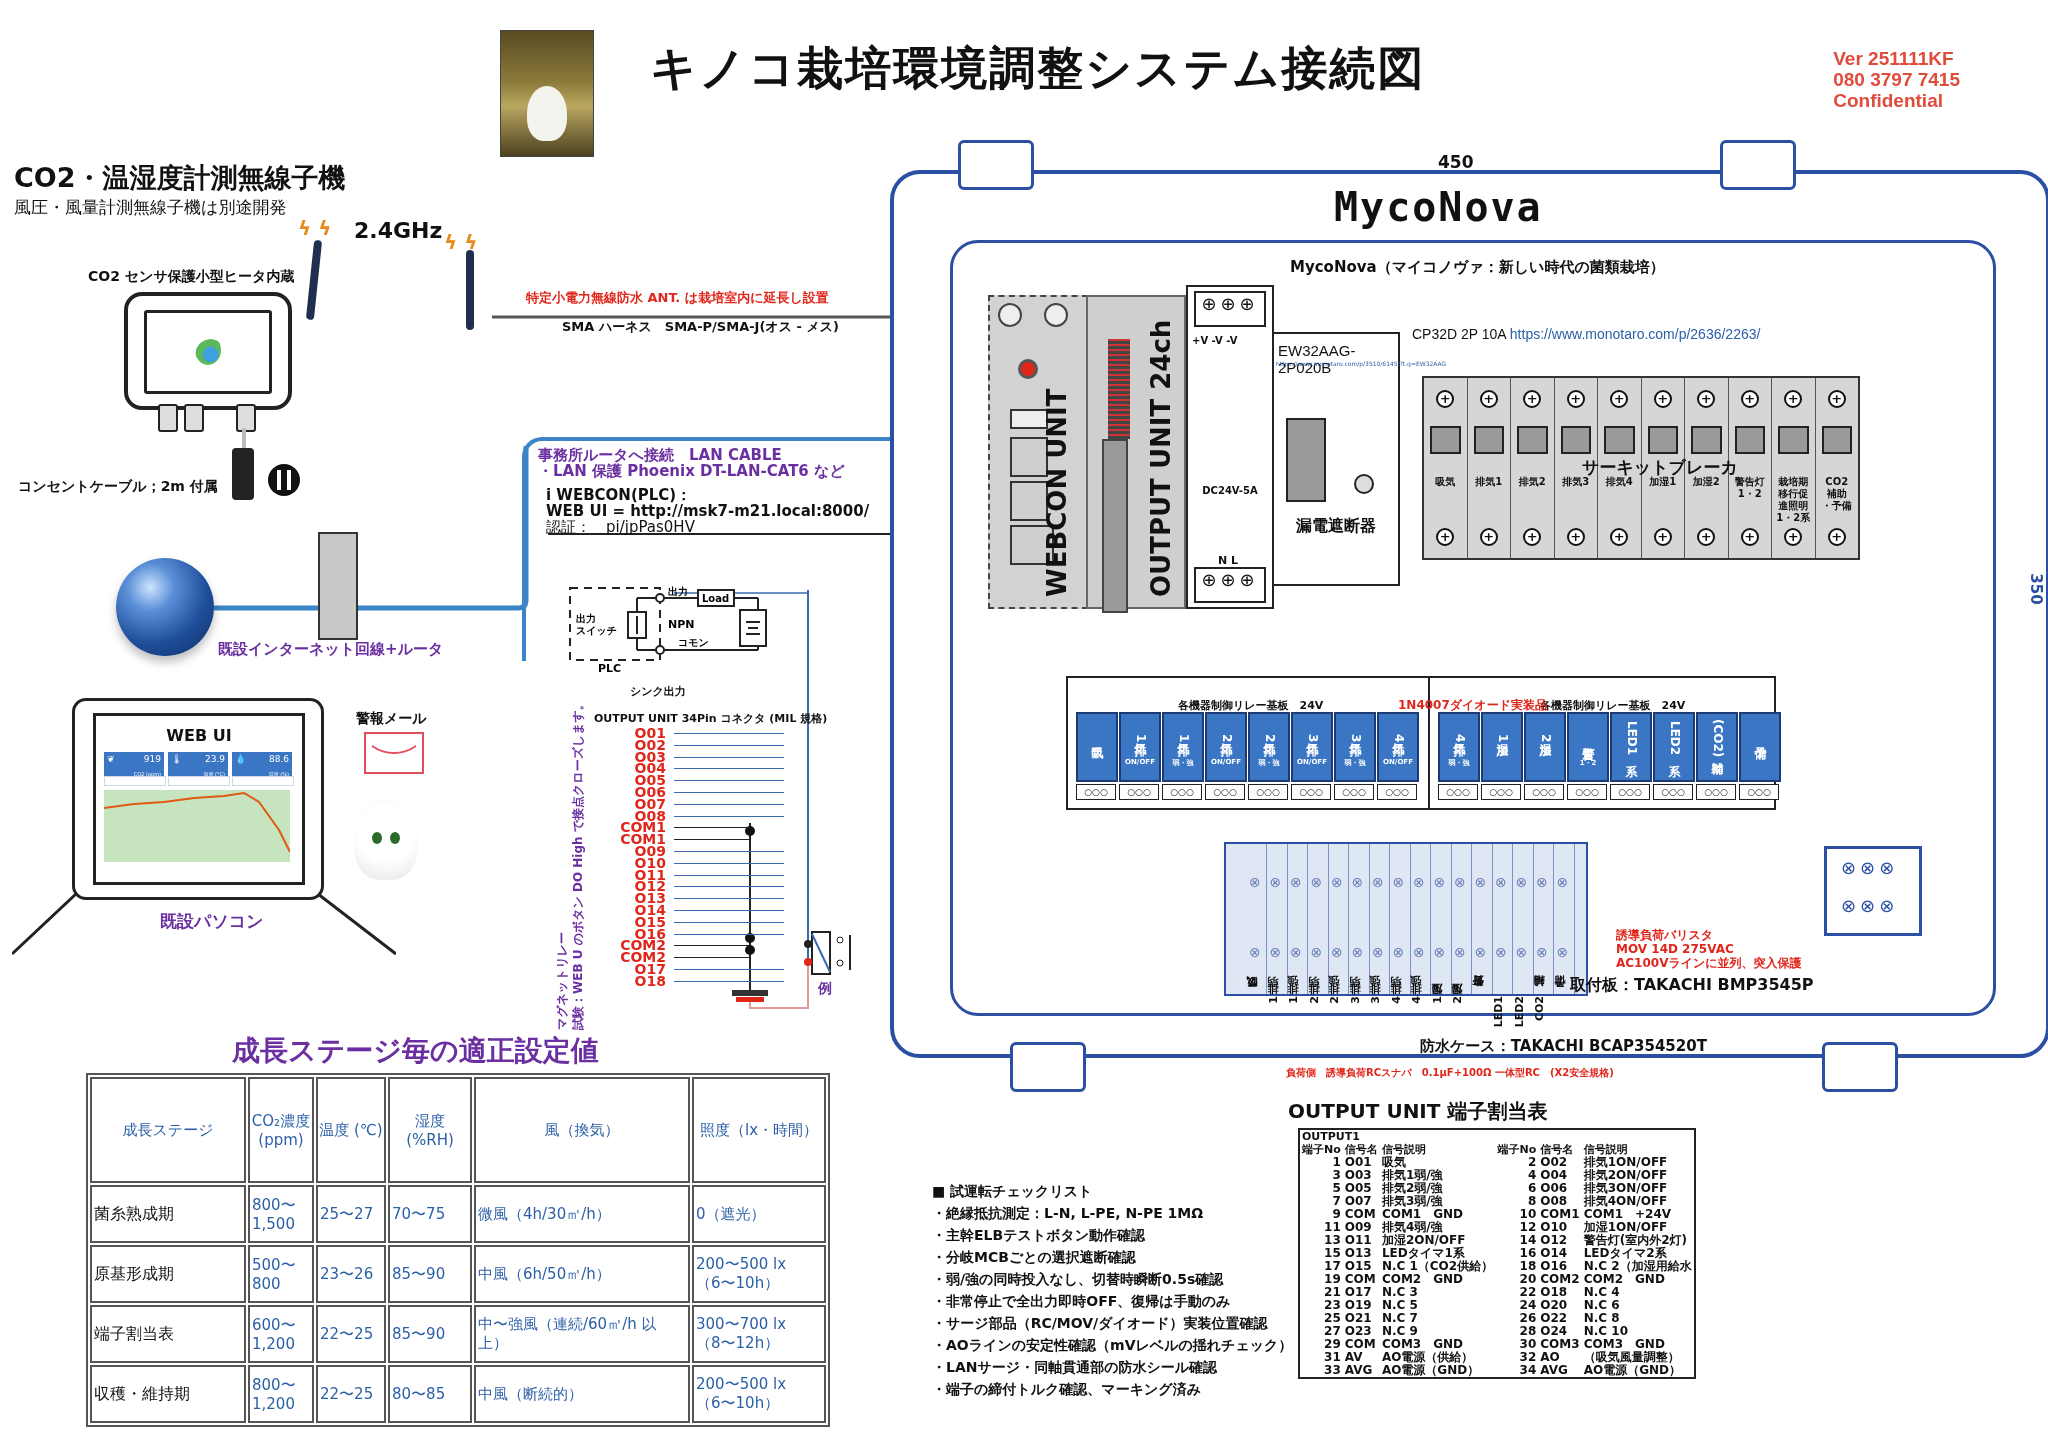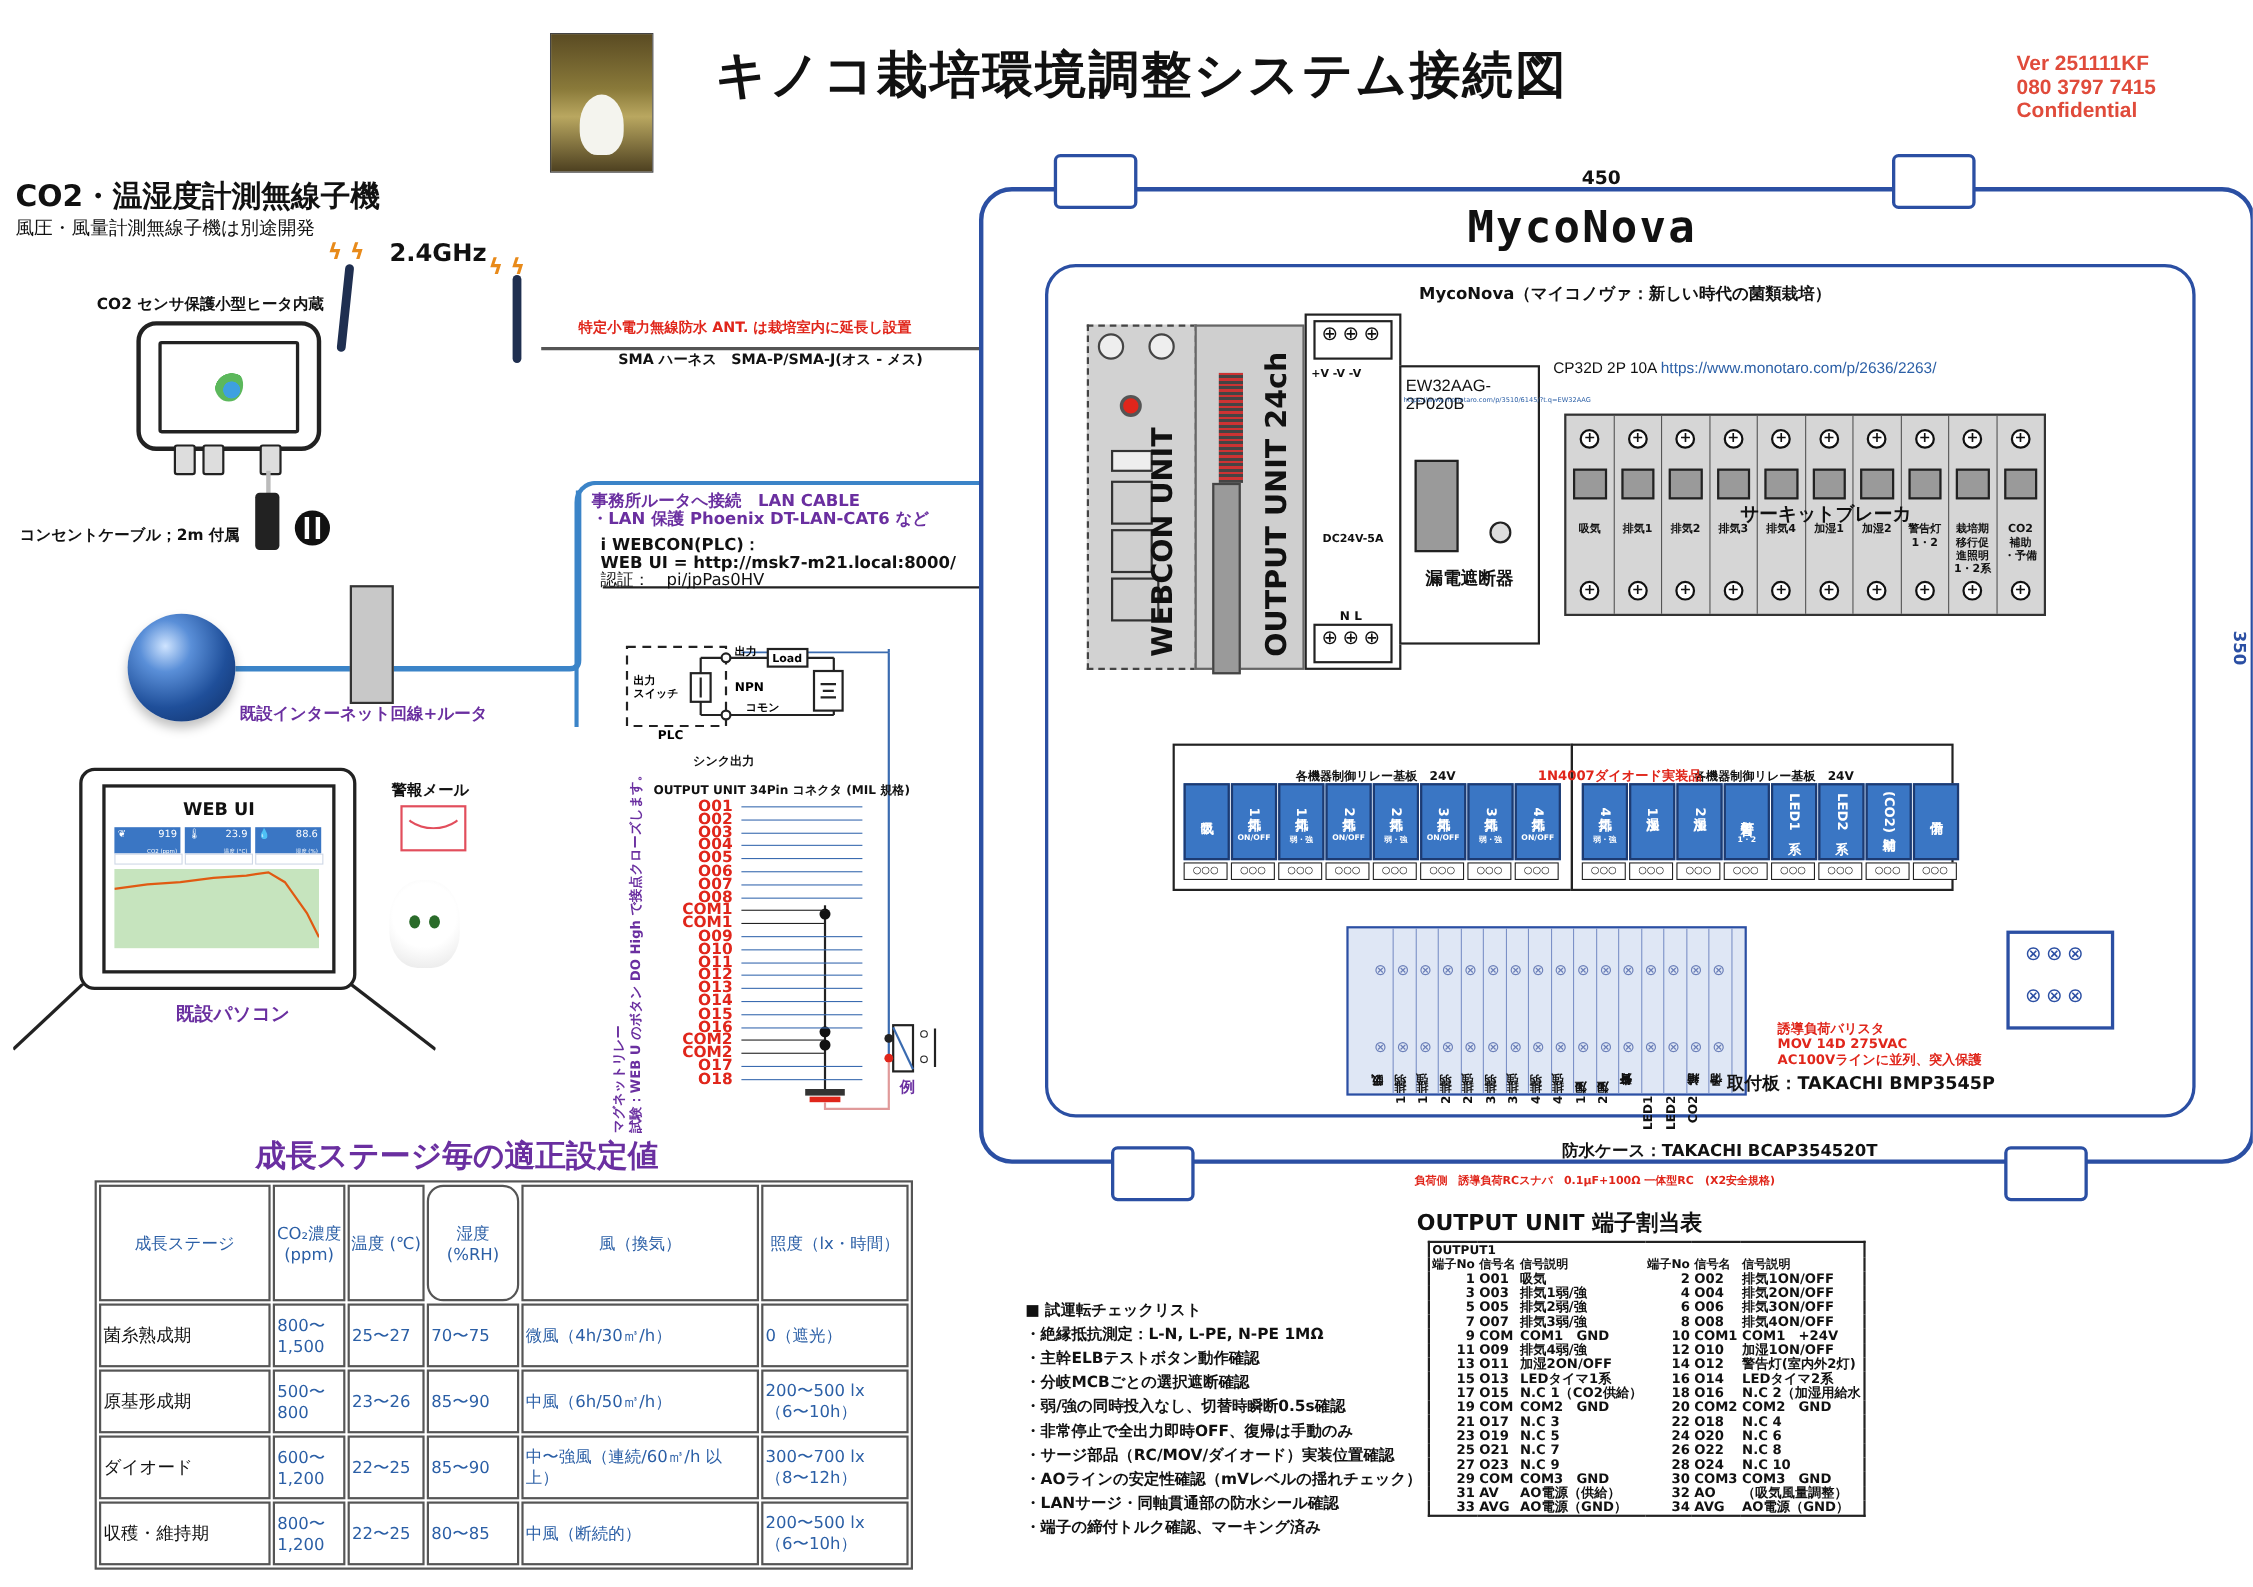--- a/index.html
+++ b/index.html
@@ -410,21 +410,21 @@
 </svg>
 <div id="rei" class="abs">例</div>
 
 <div id="growth-title" class="abs">成長ステージ毎の適正設定値</div>
 <table id="growth-table" class="abs">
   <thead>
     <tr>
       <th style="width:150px;">成長ステージ</th>
       <th style="width:60px;">CO₂濃度 (ppm)</th>
       <th style="width:64px;">温度 (℃)</th>
-      <th style="width:78px;border-radius:15px;">湿度 (%RH)</th>
+      <th style="width:78px;">湿度 (%RH)</th>
       <th style="width:210px;">風（換気）</th>
       <th style="width:128px;">照度（lx・時間）</th>
     </tr>
   </thead>
   <tbody id="growth-body">
       <tr class="body">
         <td class="stage">菌糸熟成期</td>
         <td>800〜 1,500</td>
         <td>25〜27</td>
         <td>70〜75</td>
@@ -433,21 +433,21 @@
       </tr>
       <tr class="body">
         <td class="stage">原基形成期</td>
         <td>500〜 800</td>
         <td>23〜26</td>
         <td>85〜90</td>
         <td>中風（6h/50㎥/h）</td>
         <td>200〜500 lx （6〜10h）</td>
       </tr>
       <tr class="body">
-        <td class="stage">ダイオード</td>
+        <td class="stage">端子割当表</td>
         <td>600〜 1,200</td>
         <td>22〜25</td>
         <td>85〜90</td>
         <td>中〜強風（連続/60㎥/h 以上）</td>
         <td>300〜700 lx （8〜12h）</td>
       </tr>
       <tr class="body">
         <td class="stage">収穫・維持期</td>
         <td>800〜 1,200</td>
         <td>22〜25</td>

